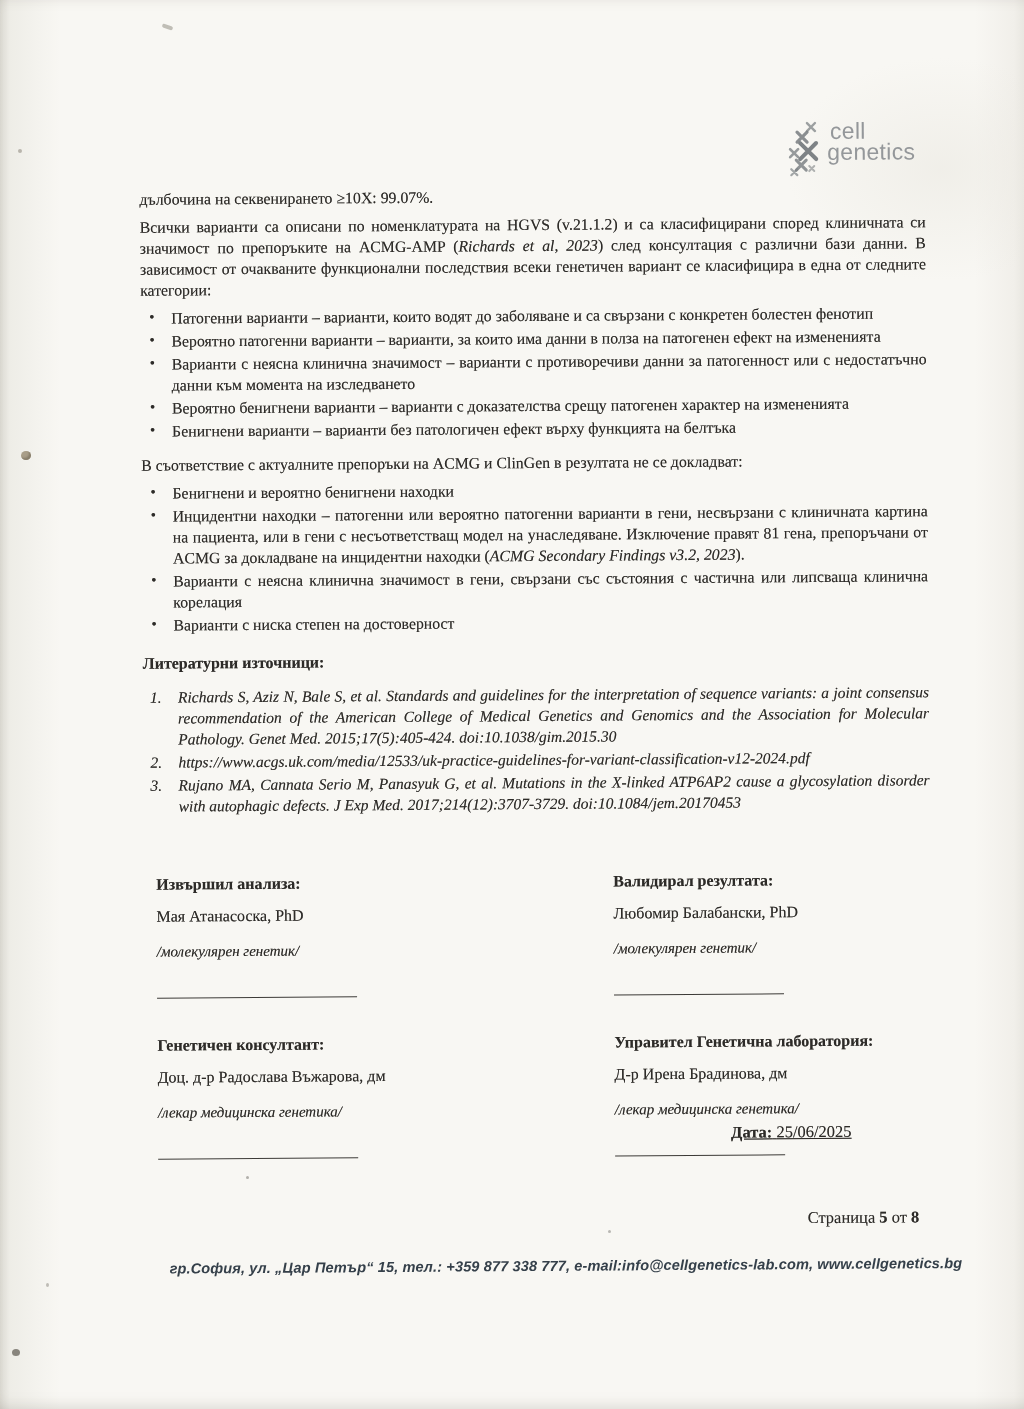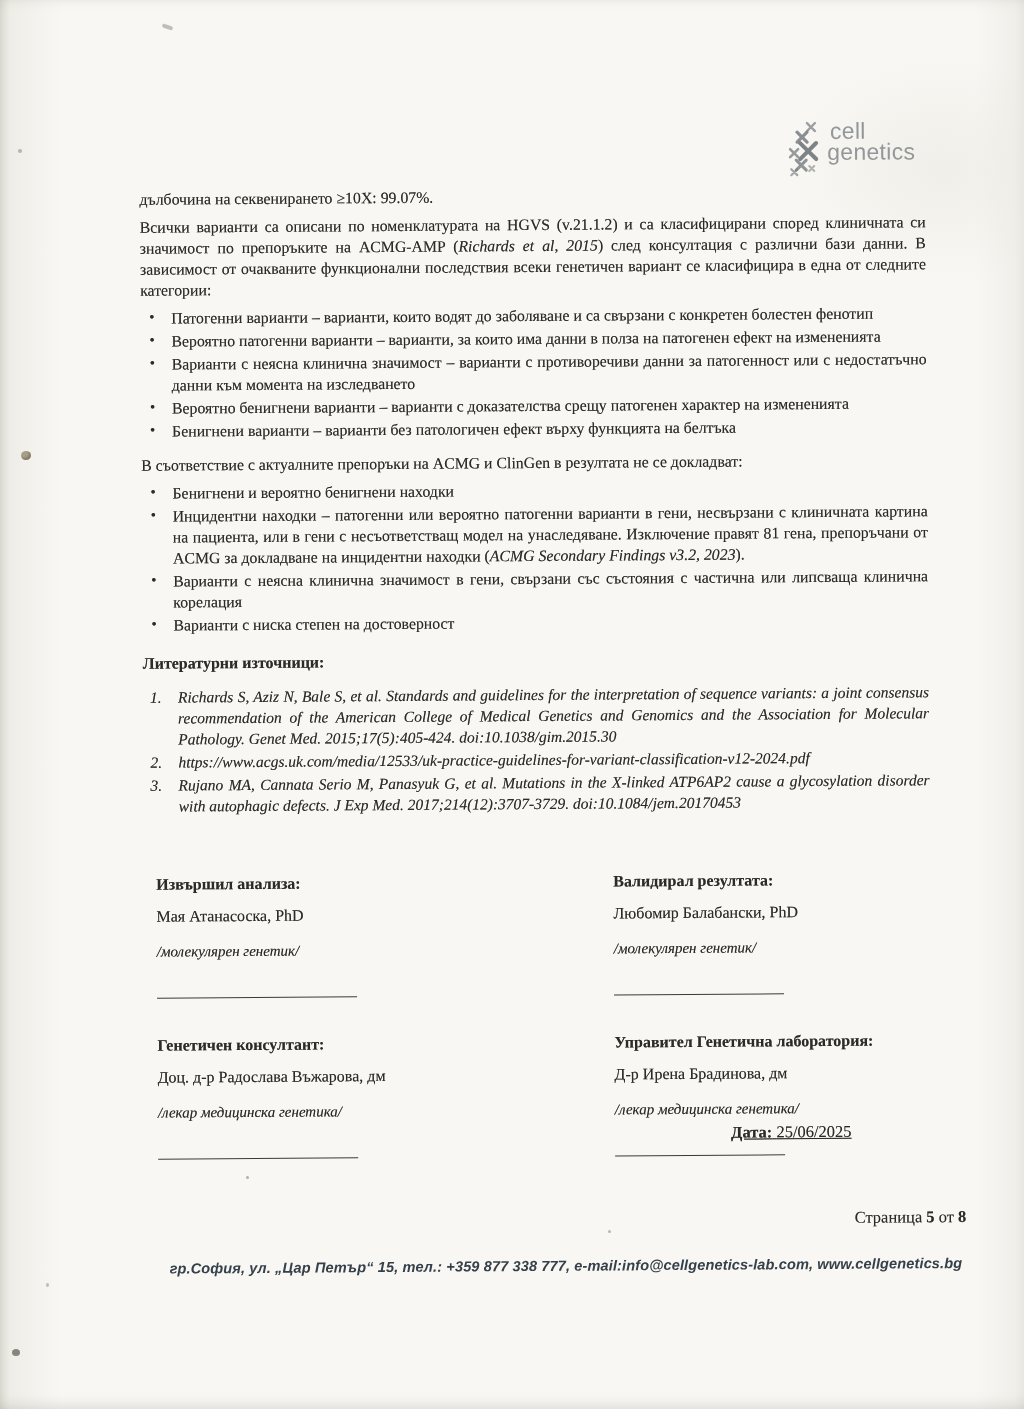--- a/index.html
+++ b/index.html
@@ -54,21 +54,21 @@
   .sig-block{padding-left:12px;}
   .sig-block.right{padding-left:0;}
   .sig-block h4{margin:0 0 12px 0;font-size:16px;}
   .sig-block .name{margin:0 0 2px 0;}
   .sig-block .role{font-style:italic;font-size:15px;}
   .sigline{margin-top:36px;width:200px;border-bottom:1.6px solid #3c3a37;height:0;}
   .sig-block.right .sigline{width:170px;}
 
   
   .date-row{position:absolute;left:728px;top:1124px;font-size:16.5px;text-shadow:0 0 .35px rgba(45,43,40,.5);text-decoration:underline;}
-  .page-num{position:absolute;left:804px;top:1210px;font-size:16.5px;text-shadow:0 0 .3px rgba(45,43,40,.45);margin-left:47px;}
+  .page-num{position:absolute;left:804px;top:1210px;font-size:16.5px;text-shadow:0 0 .3px rgba(45,43,40,.45);}
   .footer{position:absolute;left:0;right:0;top:1258px;text-align:center;padding-left:54px;
     font-family:"Liberation Sans","DejaVu Sans",sans-serif;
     font-style:italic;font-weight:bold;font-size:14.6px;color:#35404a;letter-spacing:.1px;}
 
   
   .speck{position:absolute;border-radius:50%;}
   .sp1{left:162px;top:25px;width:11px;height:4px;background:rgba(125,120,108,.45);border-radius:2px;transform:rotate(18deg);}
   .sp2{left:18px;top:149px;width:4px;height:4px;background:rgba(130,124,112,.5);}
   .sp3{left:21px;top:451px;width:10px;height:9px;background:#9d9078;box-shadow:inset -2px -2px 2px rgba(90,80,60,.6);opacity:.85;}
   .sp4{left:12px;top:1349px;width:8px;height:7px;background:#6e6a61;opacity:.8;}
@@ -118,21 +118,21 @@
       <div class="logo-text">
         <span class="l1">cell</span>
         <span class="l2">genetics</span>
       </div>
     </div>
 
     <div class="col">
 
       <p>дълбочина на секвенирането ≥10X: 99.07%.</p>
 
-      <p class="para"><span>Всички варианти са описани по номенклатурата на HGVS (v.21.1.2) и са класифицирани според клиничната си значимост по препоръките на ACMG-AMP (</span><span class="em">Richards et al, 2015</span><span>) след консултация с различни бази данни. В зависимост от очакваните функционални последствия всеки генетичен вариант се класифицира в една от следните категории:</span></p>
+      <p class="para"><span>Всички варианти са описани по номенклатурата на HGVS (v.21.1.2) и са класифицирани според клиничната си значимост по препоръките на ACMG-AMP (</span><span class="em">Richards et al, 2023</span><span>) след консултация с различни бази данни. В зависимост от очакваните функционални последствия всеки генетичен вариант се класифицира в една от следните категории:</span></p>
 
       <ul class="blist">
         <li><span class="bmark">•</span><span>Патогенни варианти – варианти, които водят до заболяване и са свързани с конкретен болестен фенотип</span></li>
         <li><span class="bmark">•</span><span>Вероятно патогенни варианти – варианти, за които има данни в полза на патогенен ефект на измененията</span></li>
         <li><span class="bmark">•</span><span>Варианти с неясна клинична значимост – варианти с противоречиви данни за патогенност или с недостатъчно данни към момента на изследването</span></li>
         <li><span class="bmark">•</span><span>Вероятно бенигнени варианти – варианти с доказателства срещу патогенен характер на измененията</span></li>
         <li><span class="bmark">•</span><span>Бенигнени варианти – варианти без патологичен ефект върху функцията на белтъка</span></li>
       </ul>
 
       <p class="sec-intro">В съответствие с актуалните препоръки на ACMG и ClinGen в резултата не се докладват:</p>

